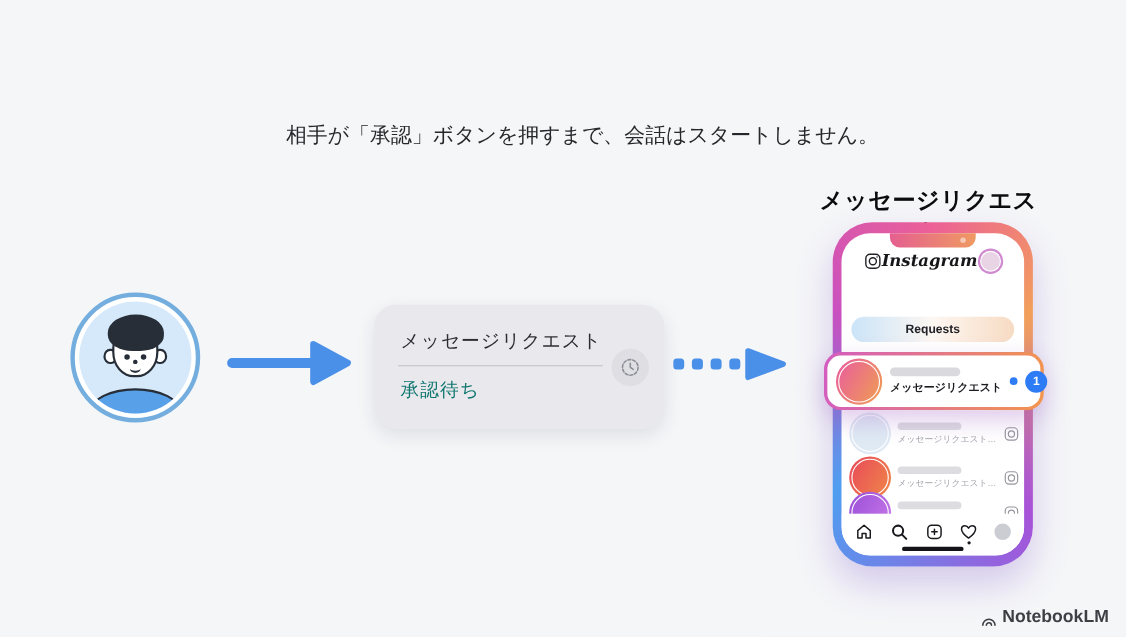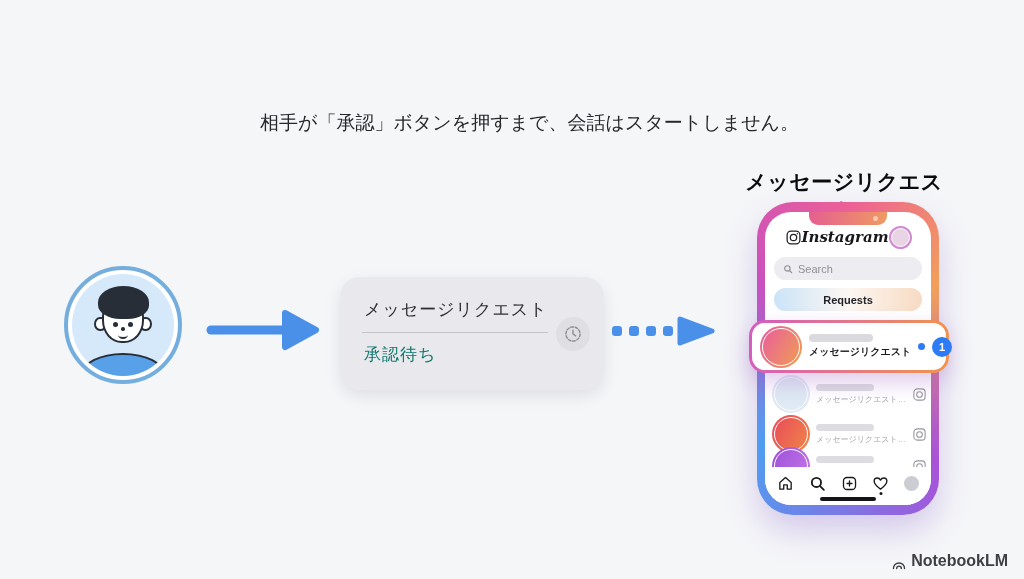--- a/index.html
+++ b/index.html
@@ -168,29 +168,20 @@
         <span class="ig-logo">Instagram</span>
         <span class="ring" style="--ring:#cf8ad0;">
           <span class="avatar av-19 woman" style="--abg:#e8d4e4;--shirt:#8a5a70;--hair:#3c2b32;">
             <span class="pbg" style="--abg:#e8d4e4;--shirt:#8a5a70;--hair:#3c2b32;">
               <span class="p-hair"></span>
             </span>
           </span>
         </span>
       </div>
 
-      <div class="ig-search">
-        <span style="display:flex;">
-          <svg width="10" height="10" viewBox="0 0 24 24" fill="none" stroke="currentColor" stroke-width="2.6" stroke-linecap="round">
-            <circle cx="10.5" cy="10.5" r="6.5"></circle>
-              <line x1="15.6" y1="15.6" x2="21" y2="21"></line>
-          </svg>
-        </span>
-        <span>Search</span>
-      </div>
 
       <div class="ig-requests">Requests</div>
 
       <div class="ig-row" style="top:162px;">
         <span class="ring" style="--ring:#dfeaf4;">
           <span class="avatar av-34 suit">
             <span class="pbg" style="--abg:#cfe6f6;--shirt:#31507a;--hair:#272e38;">
               <span class="p-hair"></span>
               <span class="p-eye l"></span><span class="p-eye r"></span>
             </span>

